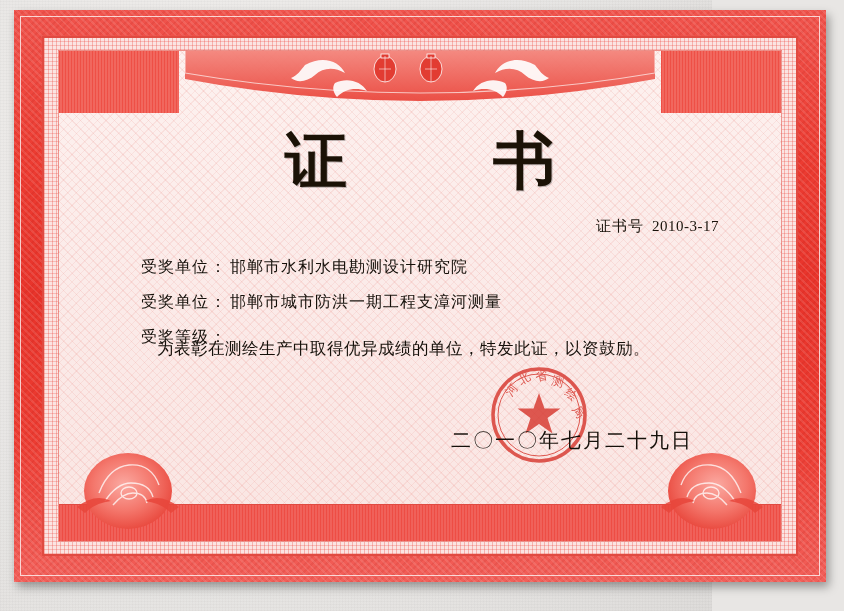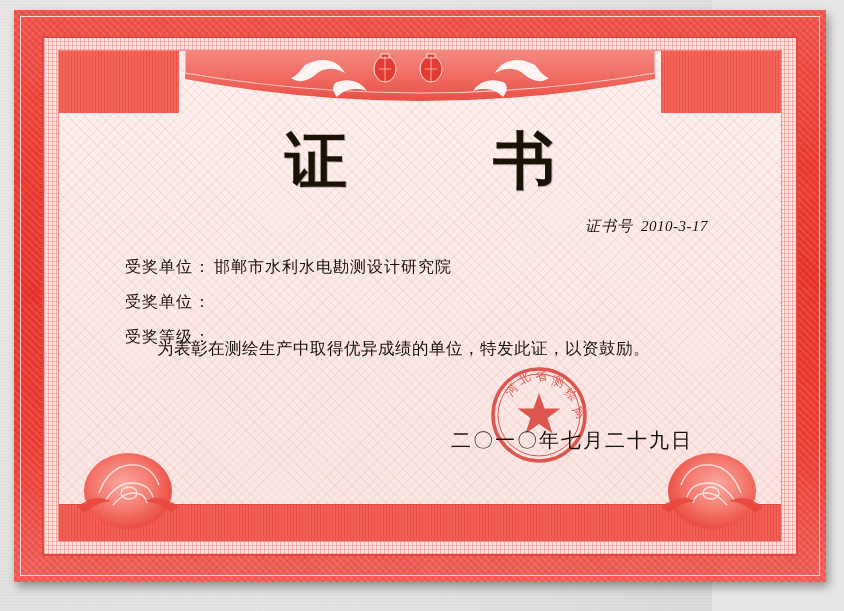--- a/index.html
+++ b/index.html
@@ -147,26 +147,25 @@
     font-weight: 700;
     letter-spacing: 42px;
     text-indent: 42px;
     color: #1b1206;
     text-shadow: 1px 1px 0 rgba(0,0,0,0.25);
   }
 
   .cert-number {
     position: absolute;
     top: 166px;
-    right: 73px;
+    right: 62px;
     font-family: "DejaVu Serif", serif;
     font-size: 15px;
     color: #18120a;
     letter-spacing: 1px;
-    font-style: italic;
   }
   .cert-number .num {
     margin-left: 8px;
     font-family: "Liberation Serif", serif;
     letter-spacing: 0.5px;
   }
 
   .fields {
     position: absolute;
     top: 206px;
@@ -177,20 +176,21 @@
     display: flex;
     align-items: baseline;
     margin-bottom: 14px;
     font-family: "DejaVu Serif", serif;
     font-size: 16px;
     color: #15100a;
   }
   .field-label {
     white-space: nowrap;
     letter-spacing: 1px;
+    margin-left: 16px;
   }
   .field-colon {
     padding: 0 4px 0 1px;
   }
   .field-value {
     letter-spacing: 1px;
     white-space: nowrap;
     text-align: right;
   }
 
@@ -334,20 +334,21 @@
 
           <div class="field-row">
             <span class="field-label">受奖单位</span>
             <span class="field-colon">：</span>
             <span class="field-value">邯郸市水利水电勘测设计研究院</span>
           </div>
 
           <div class="field-row">
             <span class="field-label">受奖单位</span>
             <span class="field-colon">：</span>
+            <span class="field-value">邯郸市城市防洪一期工程支漳河测量</span>
           </div>
 
           <div class="field-row">
             <span class="field-label">受奖等级</span>
             <span class="field-colon">：</span>
           </div>
 
         </div>
 
         <div class="citation">为表彰在测绘生产中取得优异成绩的单位，特发此证，以资鼓励。</div>

